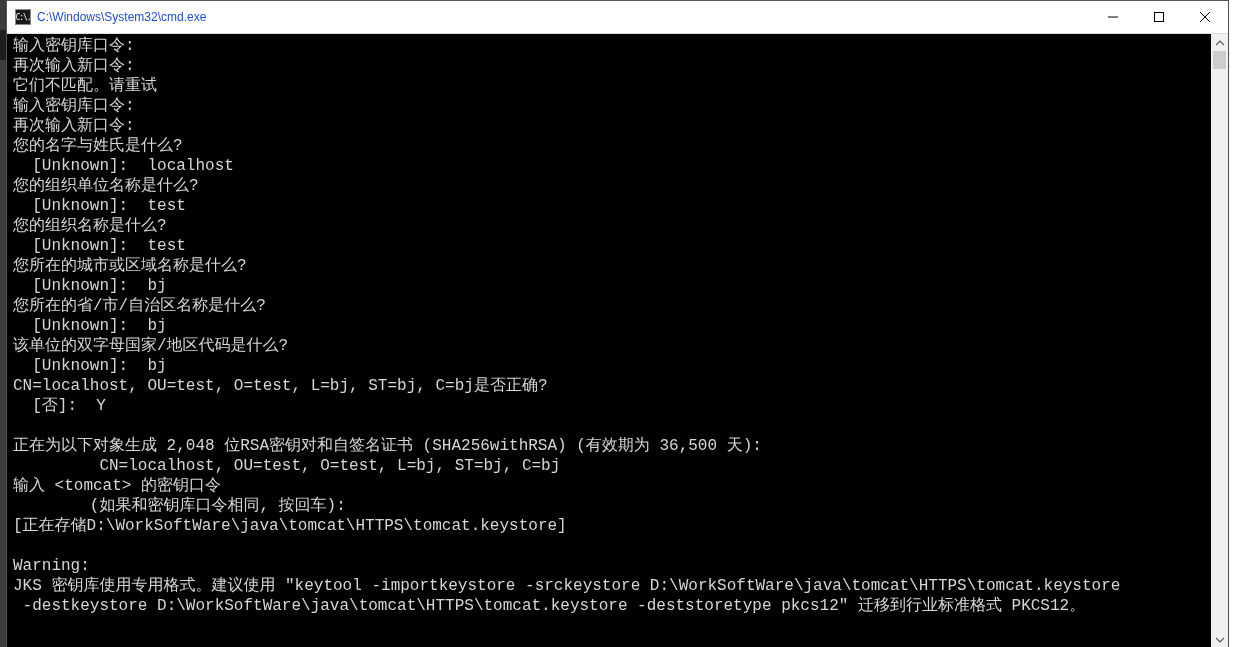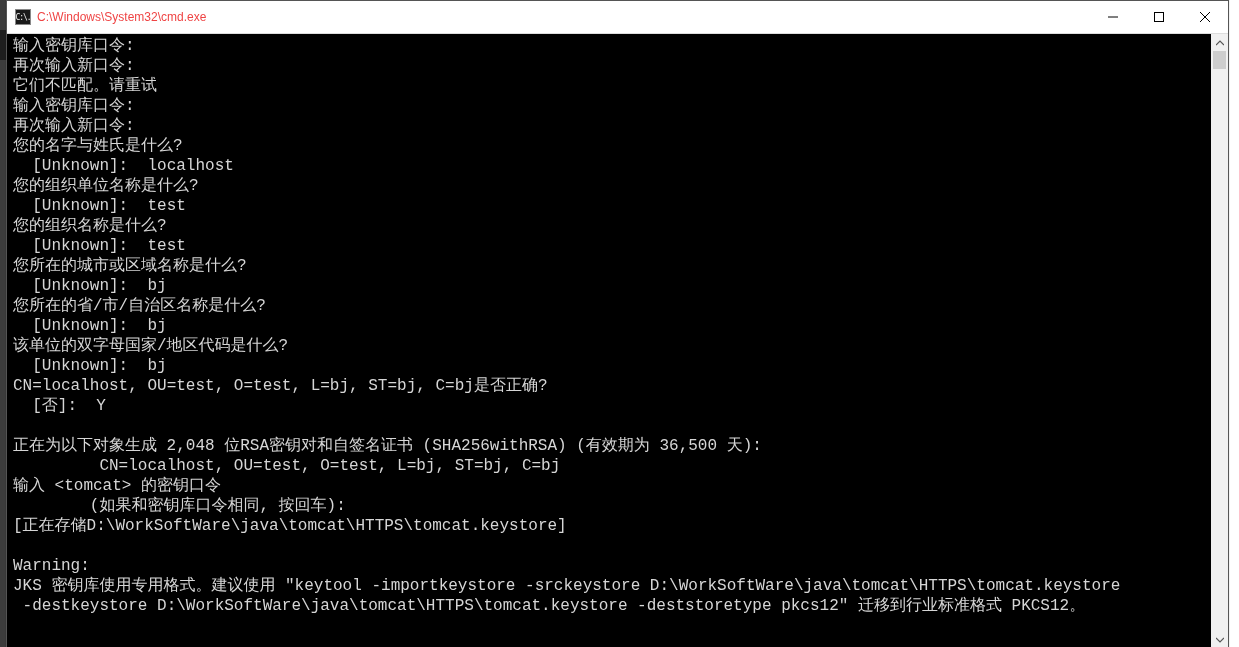--- a/index.html
+++ b/index.html
@@ -42,21 +42,21 @@
     background: #1a1a1a;
     border: 1px solid #888;
     box-sizing: border-box;
     font-size: 8px;
     font-family: Consolas, monospace;
     color: #eee;
     letter-spacing: -1px;
   }
   .titlebar .title-text {
     font-size: 12px;
-    color: #ef4444;
+    color: #1d4ed8;
     flex: 1 1 auto;
     overflow: hidden;
     white-space: nowrap;
   }
   .win-controls {
     display: flex;
     flex: 0 0 auto;
     height: 100%;
   }
   .win-controls .ctrl {

